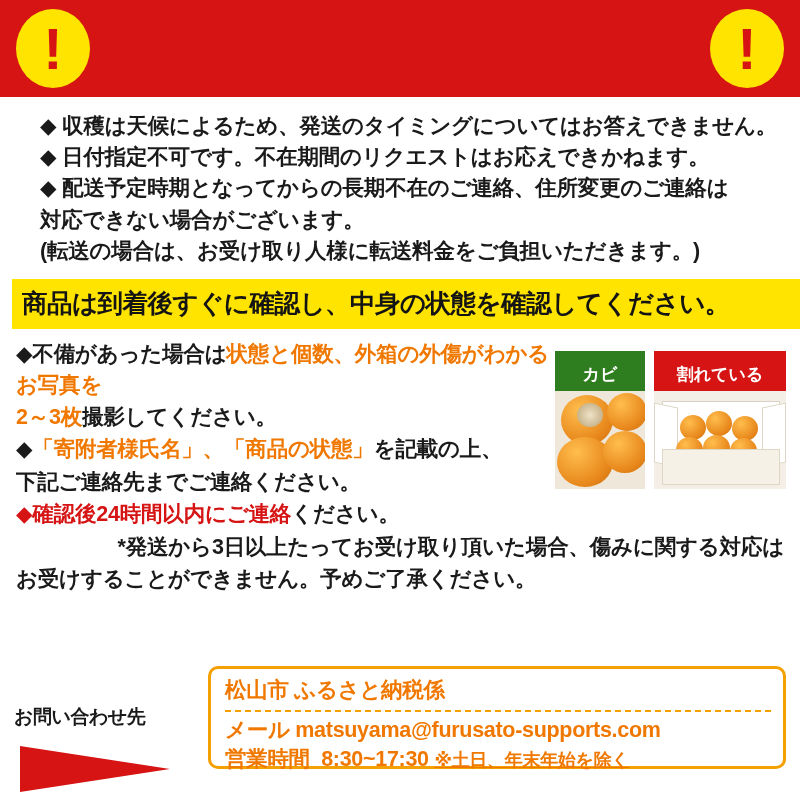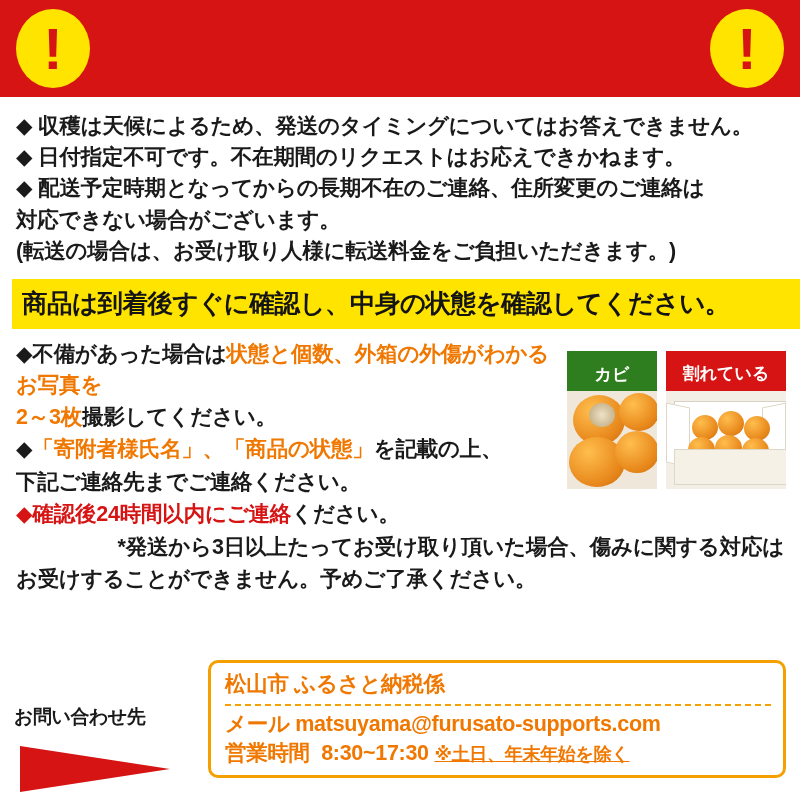--- a/index.html
+++ b/index.html
@@ -55,20 +55,21 @@
   }
 
   
   .notes {
     padding: 14px 16px 6px 16px;
     color: #1a1a1a;
     font-size: 21.5px;
     line-height: 1.45;
     font-weight: bold;
     letter-spacing: -0.2px;
+    margin-left: 24px;
   }
   .notes .line {
     white-space: nowrap;
   }
 
   
   .yellow-band {
     background: #ffe400;
     margin: 6px 0 0 12px;
     padding: 7px 10px 8px 10px;
@@ -96,21 +97,21 @@
 
   
   .photos {
     position: absolute;
     top: 22px;
     right: 14px;
     display: flex;
     gap: 9px;
   }
   .photo-box { width: 90px; }
-  .photo-box.wide { width: 120px; font-family: Liberation Mono, monospace; }
+  .photo-box.wide { width: 132px; }
   .photo-cap {
     color: #ffffff;
     font-size: 17px;
     font-weight: bold;
     text-align: center;
     padding: 12px 0 3px 0;
     letter-spacing: 0px;
   }
   .cap-green { background: #2e7d1e; }
   .cap-red { background: #d61414; }
@@ -188,23 +189,23 @@
     left: 20px;
     top: 86px;
     width: 0; height: 0;
     border-top: 23px solid transparent;
     border-bottom: 23px solid transparent;
     border-left: 150px solid #d61414;
   }
   .contact-box {
     position: absolute;
     left: 208px;
-    top: 0;
+    top: 6px;
     width: 578px;
-    height: 118px;
+    height: 103px;
     border: 3px solid #f4a000;
     border-radius: 10px;
     box-sizing: border-box;
     padding: 7px 12px 0 14px;
   }
   .contact-line {
     color: #f07800;
     font-weight: bold;
     font-size: 21.5px;
     line-height: 1.38;

